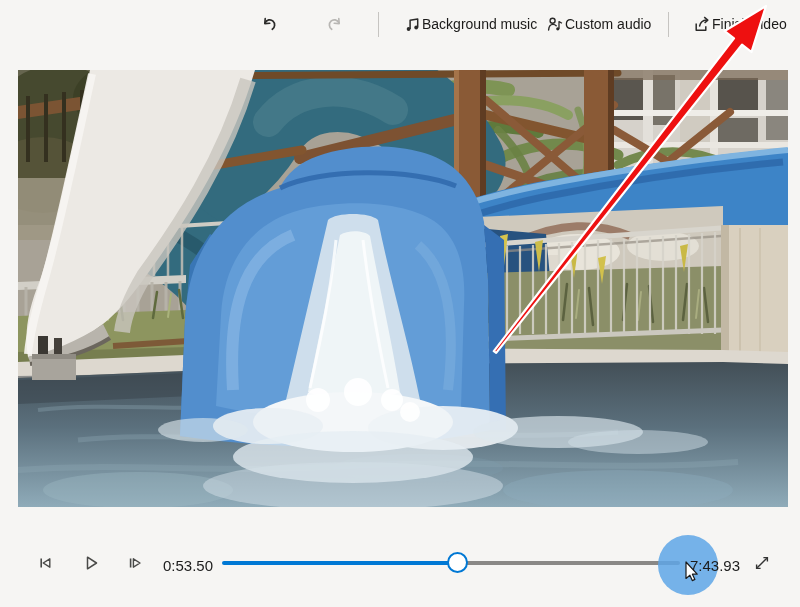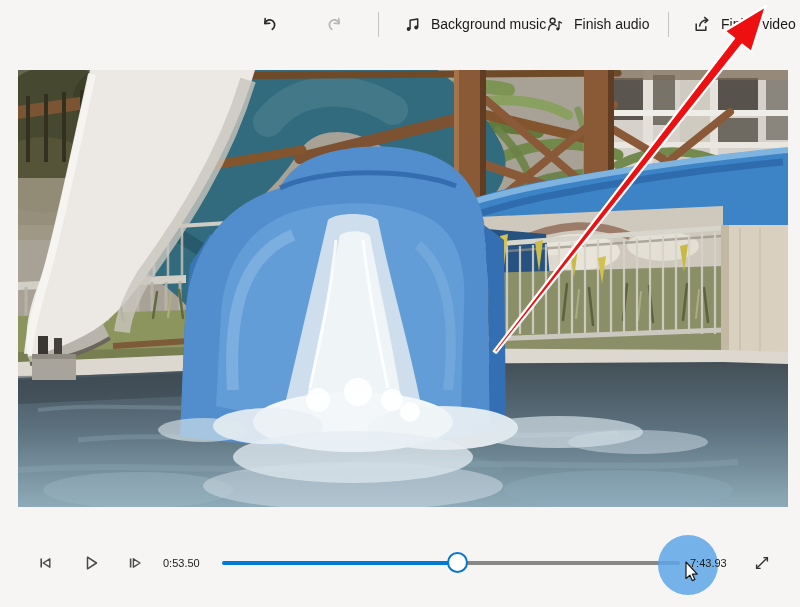--- a/index.html
+++ b/index.html
@@ -1,30 +1,30 @@
 <!DOCTYPE html>
 <html><head>
 <meta charset="utf-8">
 <style>
   html,body{margin:0;padding:0;}
   body{font-family:"Liberation Sans","DejaVu Sans",sans-serif;}
   .page{position:relative;width:800px;height:607px;background:#f6f5f3;overflow:hidden;}
   
   .toolbar{position:absolute;left:0;top:0;width:800px;height:50px;background:#f6f5f3;}
-  .tb-btn{position:absolute;top:8px;height:32px;display:flex;align-items:center;gap:9px;
+  .tb-btn{position:absolute;top:8px;height:32px;display:flex;align-items:center;
           background:transparent;border:none;cursor:pointer;font-family:inherit;
           font-size:14px;color:#1b1a19;padding:0;}
   .tb-btn svg{display:block;}
   .divider{position:absolute;top:12px;width:1px;height:25px;background:#c6c4c1;}
   
   .video{position:absolute;left:18px;top:70px;width:770px;height:437px;background:#a8a296;cursor:pointer;}
   .video svg{display:block;}
   
   .ctl-btn{position:absolute;background:transparent;border:none;padding:0;cursor:pointer;}
-  .time{position:absolute;font-size:11px;color:#1c1c1c;z-index:4;}
+  .time{position:absolute;font-size:15px;color:#1c1c1c;z-index:4;}
   .track{position:absolute;top:561px;height:4px;border-radius:2px;z-index:1;}
   .track-played{left:222px;width:236px;background:#0078d4;}
   .track-rest{left:458px;width:222px;background:#8a8886;}
   .handle{position:absolute;left:447px;top:552px;width:17px;height:17px;border-radius:50%;
           background:#fff;border:2.5px solid #0078d4;z-index:2;cursor:pointer;}
   .highlight-circle{position:absolute;left:658px;top:535px;width:60px;height:60px;border-radius:50%;
           background:rgba(94,166,230,0.85);z-index:3;}
   
   .overlay{position:absolute;left:0;top:0;width:800px;height:607px;pointer-events:none;z-index:50;}
 </style>
@@ -57,21 +57,21 @@
       <span>Background music</span>
     </button>
 
     <button class="tb-btn" style="left:546px">
       <svg width="19" height="19" viewBox="0 0 19 19">
         <circle cx="6.6" cy="5.7" r="2.5" fill="none" stroke="#2b2a29" stroke-width="1.4"></circle>
         <path d="M2.6 15.0 C2.9 11.2 4.7 9.4 7.0 9.4 C8.4 9.4 9.4 9.9 10.2 10.8" fill="none" stroke="#2b2a29" stroke-width="1.4" stroke-linecap="round"></path>
         <path d="M13.0 13.8 V6.6 L16.0 8.2" fill="none" stroke="#2b2a29" stroke-width="1.3" stroke-linejoin="round"></path>
         <circle cx="11.8" cy="13.8" r="1.6" fill="#2b2a29"></circle>
       </svg>
-      <span>Finish audio</span>
+      <span>Custom audio</span>
     </button>
 
     <div class="divider" style="left:668px"></div>
 
     <button class="tb-btn" style="left:692px">
       <svg width="20" height="20" viewBox="0 0 20 20">
         <path d="M4.2 9.5 V16.2 H13.8 V12.2" fill="none" stroke="#2b2a29" stroke-width="1.5" stroke-linejoin="round"></path>
         <path d="M7.6 12.0 C8.3 8.4 10.8 6.3 14.6 6.0" fill="none" stroke="#2b2a29" stroke-width="1.5" stroke-linecap="round"></path>
         <path d="M12.2 3.2 L15.8 6.1 L12.6 9.0" fill="none" stroke="#2b2a29" stroke-width="1.5" stroke-linejoin="round"></path>
       </svg>

